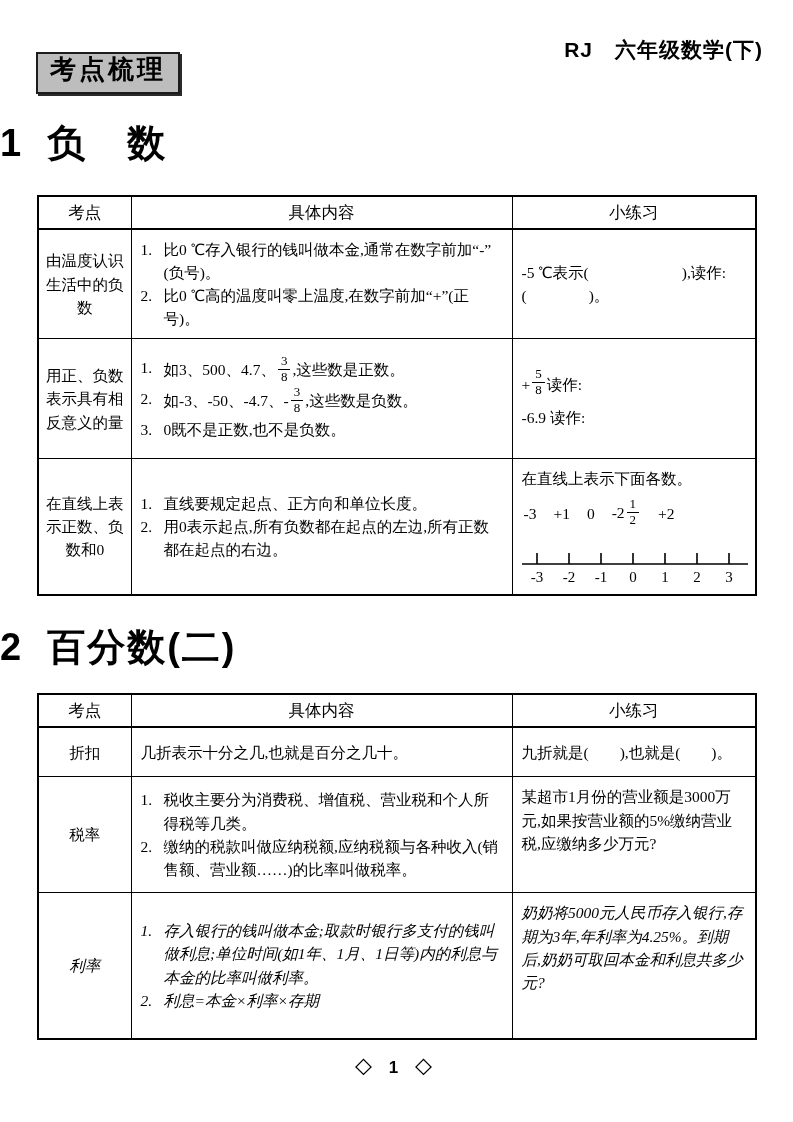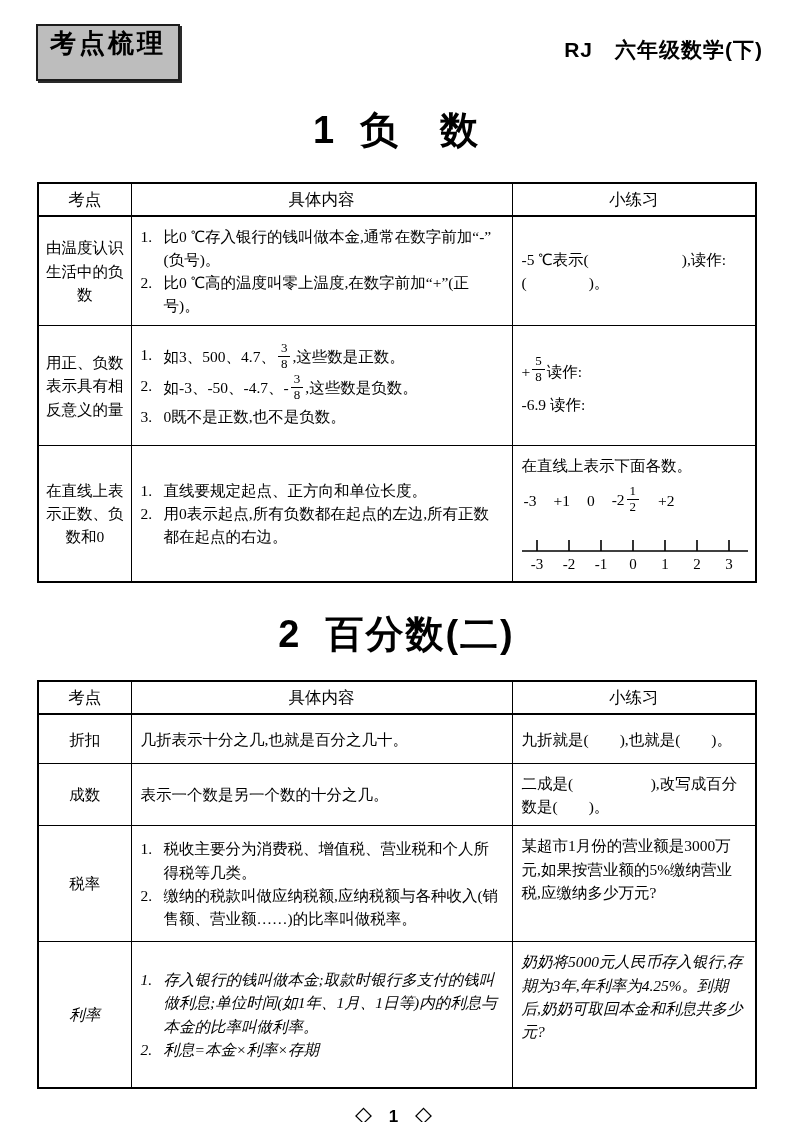--- a/index.html
+++ b/index.html
@@ -10,31 +10,31 @@
     font-family:"Liberation Serif", serif;
   }
   
   .topbar{
     display:flex; justify-content:space-between; align-items:flex-start;
     padding:24px 30px 0 36px;
   }
   .badge{
     background:#bdbdbd; border:2px solid #1c1c1c;
     box-shadow:2px 2px 0 #2a2a2a;
-    padding:3px 12px 20px 12px;
-    font-family:Liberation Serif, serif; font-weight:bold;
-    font-size:26px; letter-spacing:3px; line-height:1.15;
+    padding:3px 12px 5px 12px;
+    font-family:Liberation Mono, monospace; font-weight:bold;
+    font-size:26px; letter-spacing:3px; line-height:1.15;margin-top:28px;
   }
   .edition{
     font-family:"Liberation Sans", sans-serif; font-weight:bold;
     font-size:21px; margin-top:12px; letter-spacing:1px;
   }
   
   .sec-title{
-    text-align:center; font-family:"Liberation Sans", sans-serif;
+    text-align:left; font-family:"Liberation Sans", sans-serif;
     font-weight:bold; font-size:38px; letter-spacing:2px;
   }
   .sec-title .sec-num{ margin-right:26px; letter-spacing:0; }
   #sec1-title{ margin-top:24px; margin-bottom:26px; }
   #sec2-title{ margin-top:26px; margin-bottom:20px; }
   
   table.kp{
     width:718px; margin-left:37px;
     border-collapse:collapse; border:2.5px solid #000;
     font-size:15.5px; line-height:1.5; table-layout:fixed;
@@ -215,25 +215,20 @@
         <th>具体内容</th>
         <th>小练习</th>
       </tr>
     </thead>
     <tbody>
       <tr class="rh50">
         <td class="topic">折扣</td>
         <td>几折表示十分之几,也就是百分之几十。</td>
         <td>九折就是(　　),也就是(　　)。</td>
       </tr>
-      <tr class="rh62">
-        <td class="topic">成数</td>
-        <td>表示一个数是另一个数的十分之几。</td>
-        <td>二成是(　　　　　),改写成百分数是(　　)。</td>
-      </tr>
       <tr class="rh116">
         <td class="topic">税率</td>
         <td>
           <div class="li">
             <span class="ln">1.</span>
             <span class="lt">税收主要分为消费税、增值税、营业税和个人所得税等几类。</span>
           </div>
           <div class="li">
             <span class="ln">2.</span>
             <span class="lt">缴纳的税款叫做应纳税额,应纳税额与各种收入(销售额、营业额……)的比率叫做税率。</span>

